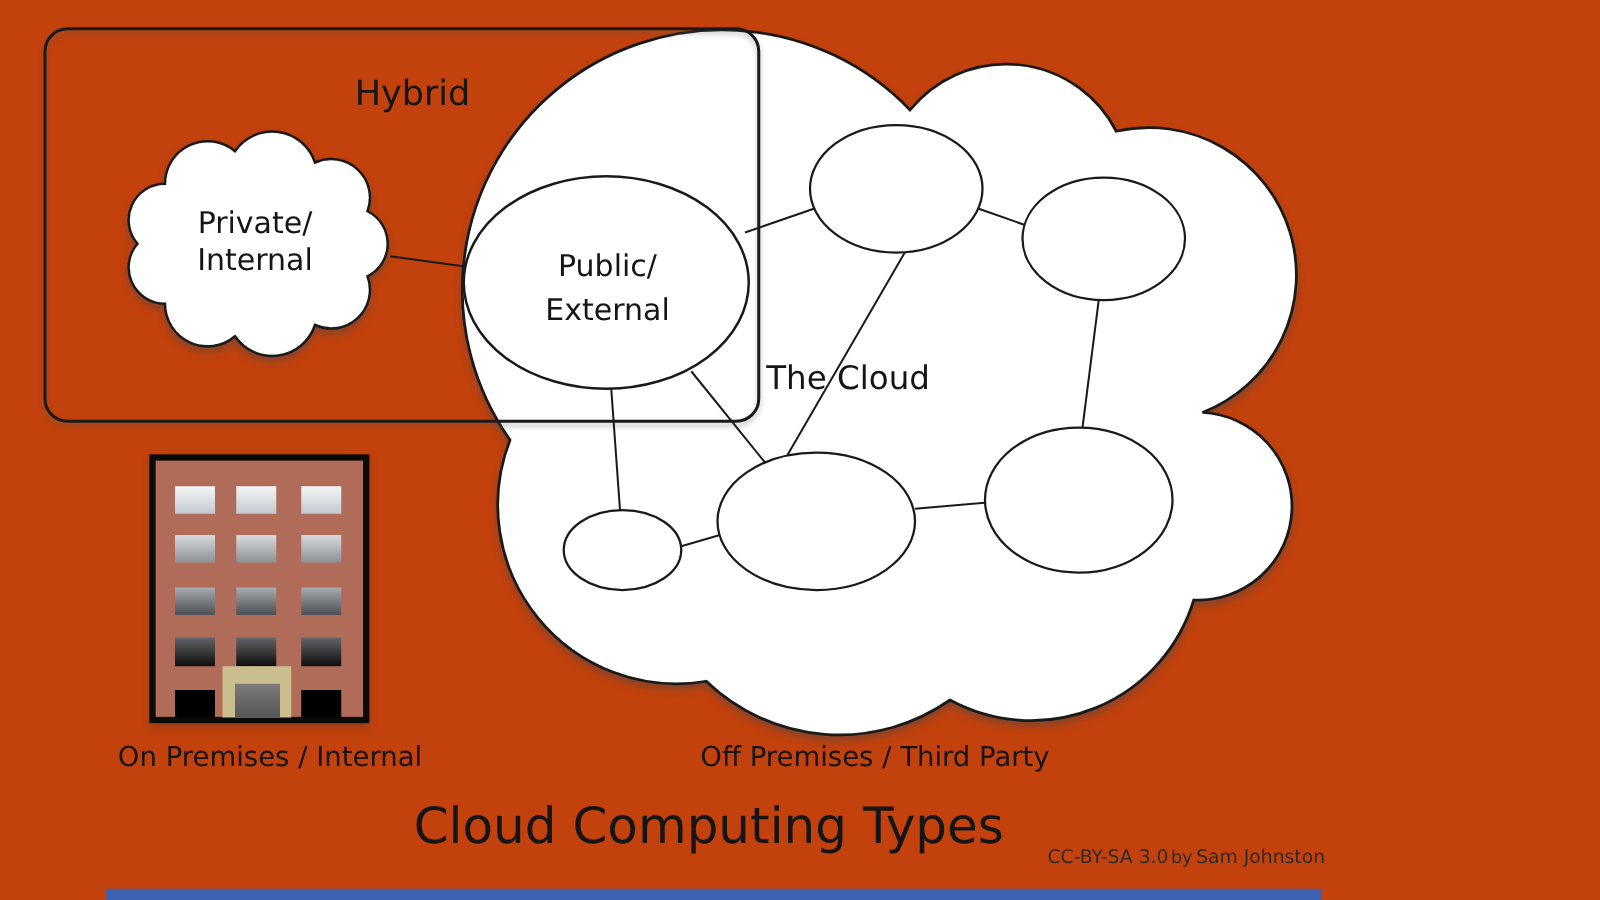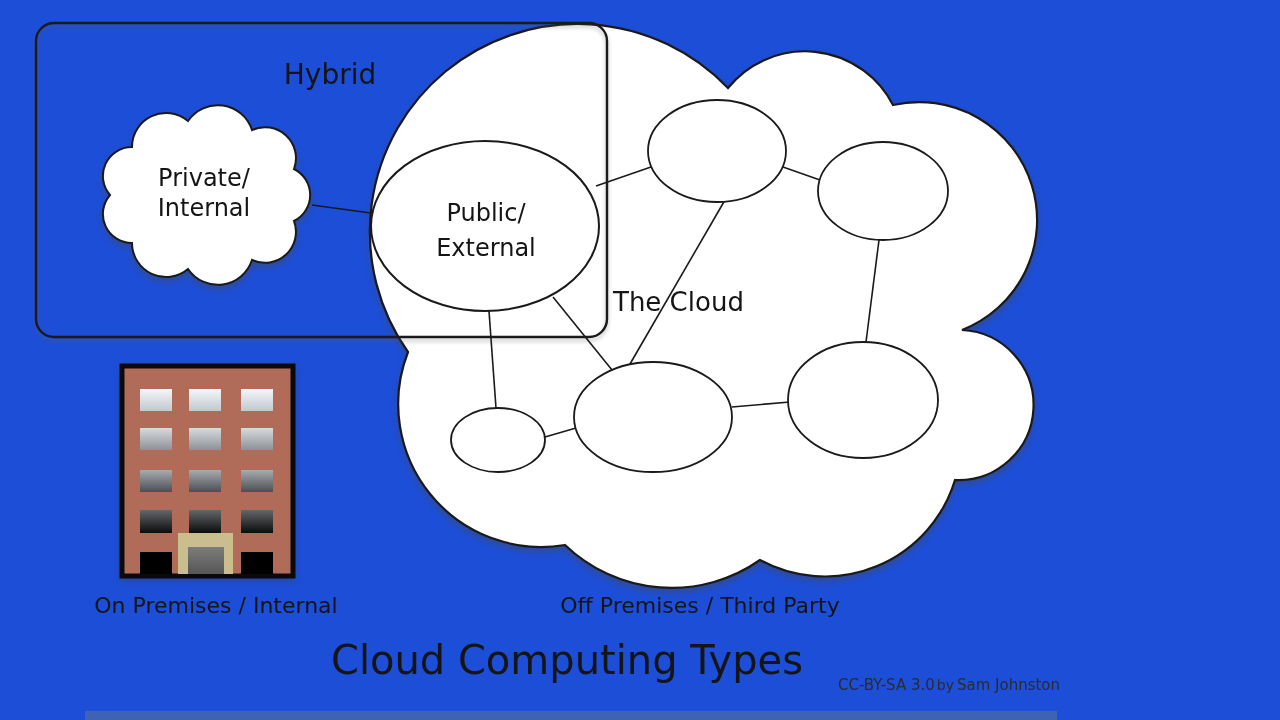--- a/index.html
+++ b/index.html
@@ -1,20 +1,20 @@
 <!DOCTYPE html>
 <html><head>
 <meta charset="utf-8">
 <style>
   html, body { margin: 0; padding: 0; background: #fff; }
   .stage {
     position: relative;
     width: 1280px;
     height: 720px;
-    background: #1d4ed8;
+    background: #c2410c;
     overflow: hidden;
     font-family: "DejaVu Sans", "Liberation Sans", sans-serif;
     text-align: right;
   }
   svg text {
     font-family: "DejaVu Sans", "Liberation Sans", sans-serif;
     fill: #151515;
   }
   .outline { stroke: #1a1a1a; fill: none; }
   .whitefill { fill: #ffffff; }

